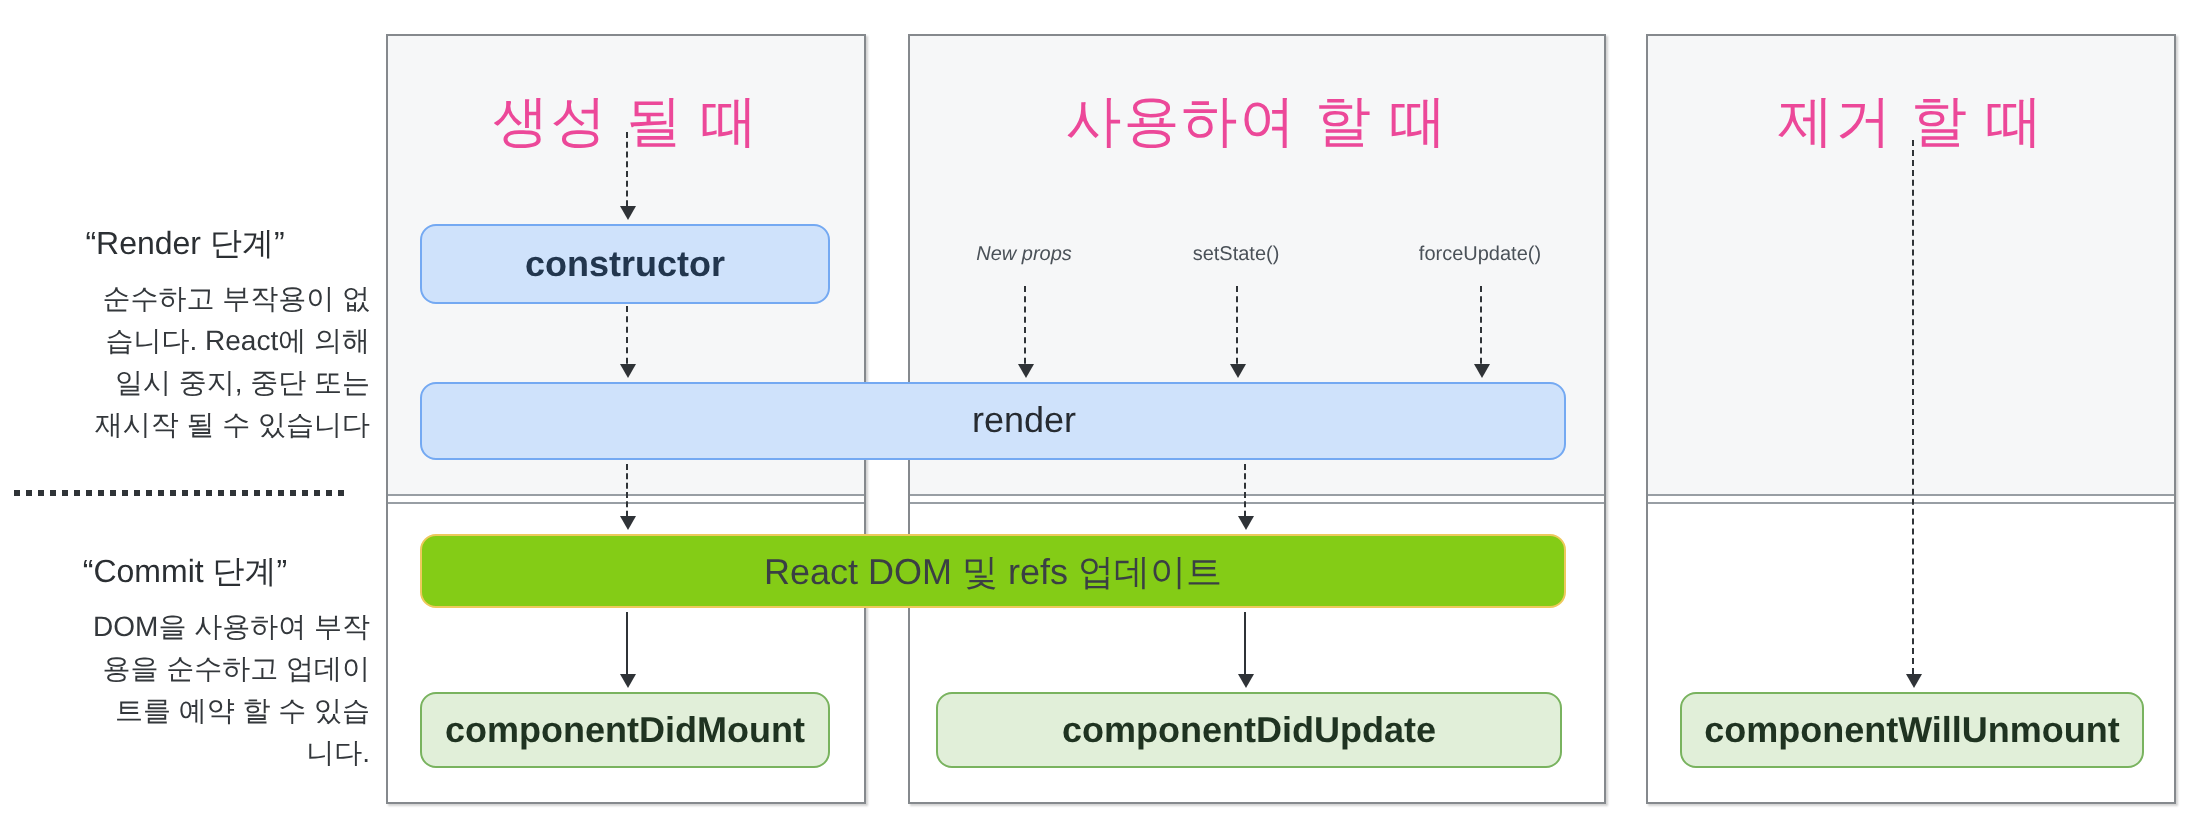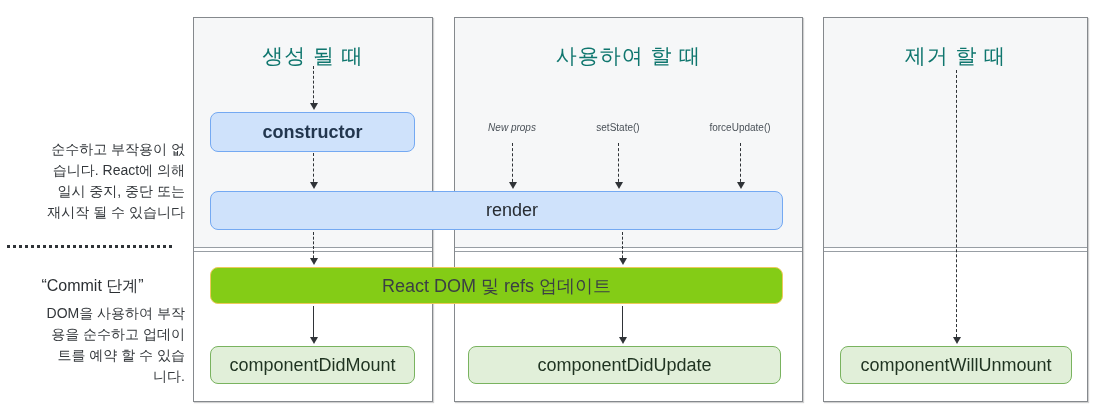--- a/index.html
+++ b/index.html
@@ -17,47 +17,48 @@
                  border-top:3px dotted #2f3337; }
 
   
   .panel { position:absolute; top:17px; height:385px; background:#fff;
            border:1px solid #85898d; box-sizing:border-box;
            box-shadow:1px 1px 1px rgba(0,0,0,0.18); }
   .panel-top-bg { position:absolute; left:0; right:0; top:0; height:229px; background:#f6f7f8; }
   .panel-divider { position:absolute; left:0; right:0; top:229px; height:3px; background:#fff;
            border-top:1px solid #989ea4; border-bottom:1px solid #989ea4; }
   .panel-header { position:absolute; left:0; right:0; top:24px; text-align:center;
-           font-size:21px; color:#0f766e; letter-spacing:1px; }
+           font-size:28px; color:#ec4899; letter-spacing:1px; }
 
   
   .box { position:absolute; box-sizing:border-box; border-radius:8px; display:flex;
          align-items:center; justify-content:center; font-size:18px; z-index:3; }
   .box.blue   { background:#cfe2fb; border:1.5px solid #74a9f2; color:#22364e; font-weight:bold; }
   .box.blue.regular { font-weight:normal; color:#262b31;padding-left:31px; }
   .box.yellow { background:#84cc16; border:1.5px solid #eec95c; color:#3a3f44; }
-  .box.green  { background:#e1efd9; border:1.5px solid #79b35f; color:#1f3321; font-weight:normal; }
+  .box.green  { background:#e1efd9; border:1.5px solid #79b35f; color:#1f3321; font-weight:bold; }
 
   
   .trigger { position:absolute; top:122px; width:110px; text-align:center;
              font-size:10px; color:#4a5158; z-index:2; }
   .trigger.italic { font-style:italic; }
 
   
   .arrow { position:absolute; width:0; border-left:1.5px dashed #2f3337; z-index:2; }
   .arrow.solid { border-left-style:solid; }
   .arrow::after { content:""; position:absolute; bottom:-2px; left:-4.5px;
                   border:4px solid transparent; border-top:7px solid #2f3337; border-bottom:none; }
 </style>
 </head>
 <body>
 
 <div id="stage">
 
   <div class="sidebar">
+    <div class="phase-title" style="top:112px;">“Render 단계”</div>
     <div class="phase-desc" style="top:139px;">순수하고 부작용이 없
 습니다. React에 의해
 일시 중지, 중단 또는
 재시작 될 수 있습니다</div>
 
     <div class="dotted-divider"></div>
 
     <div class="phase-title" style="top:276px;">“Commit 단계”</div>
     <div class="phase-desc" style="top:303px;">DOM을 사용하여 부작
 용을 순수하고 업데이

